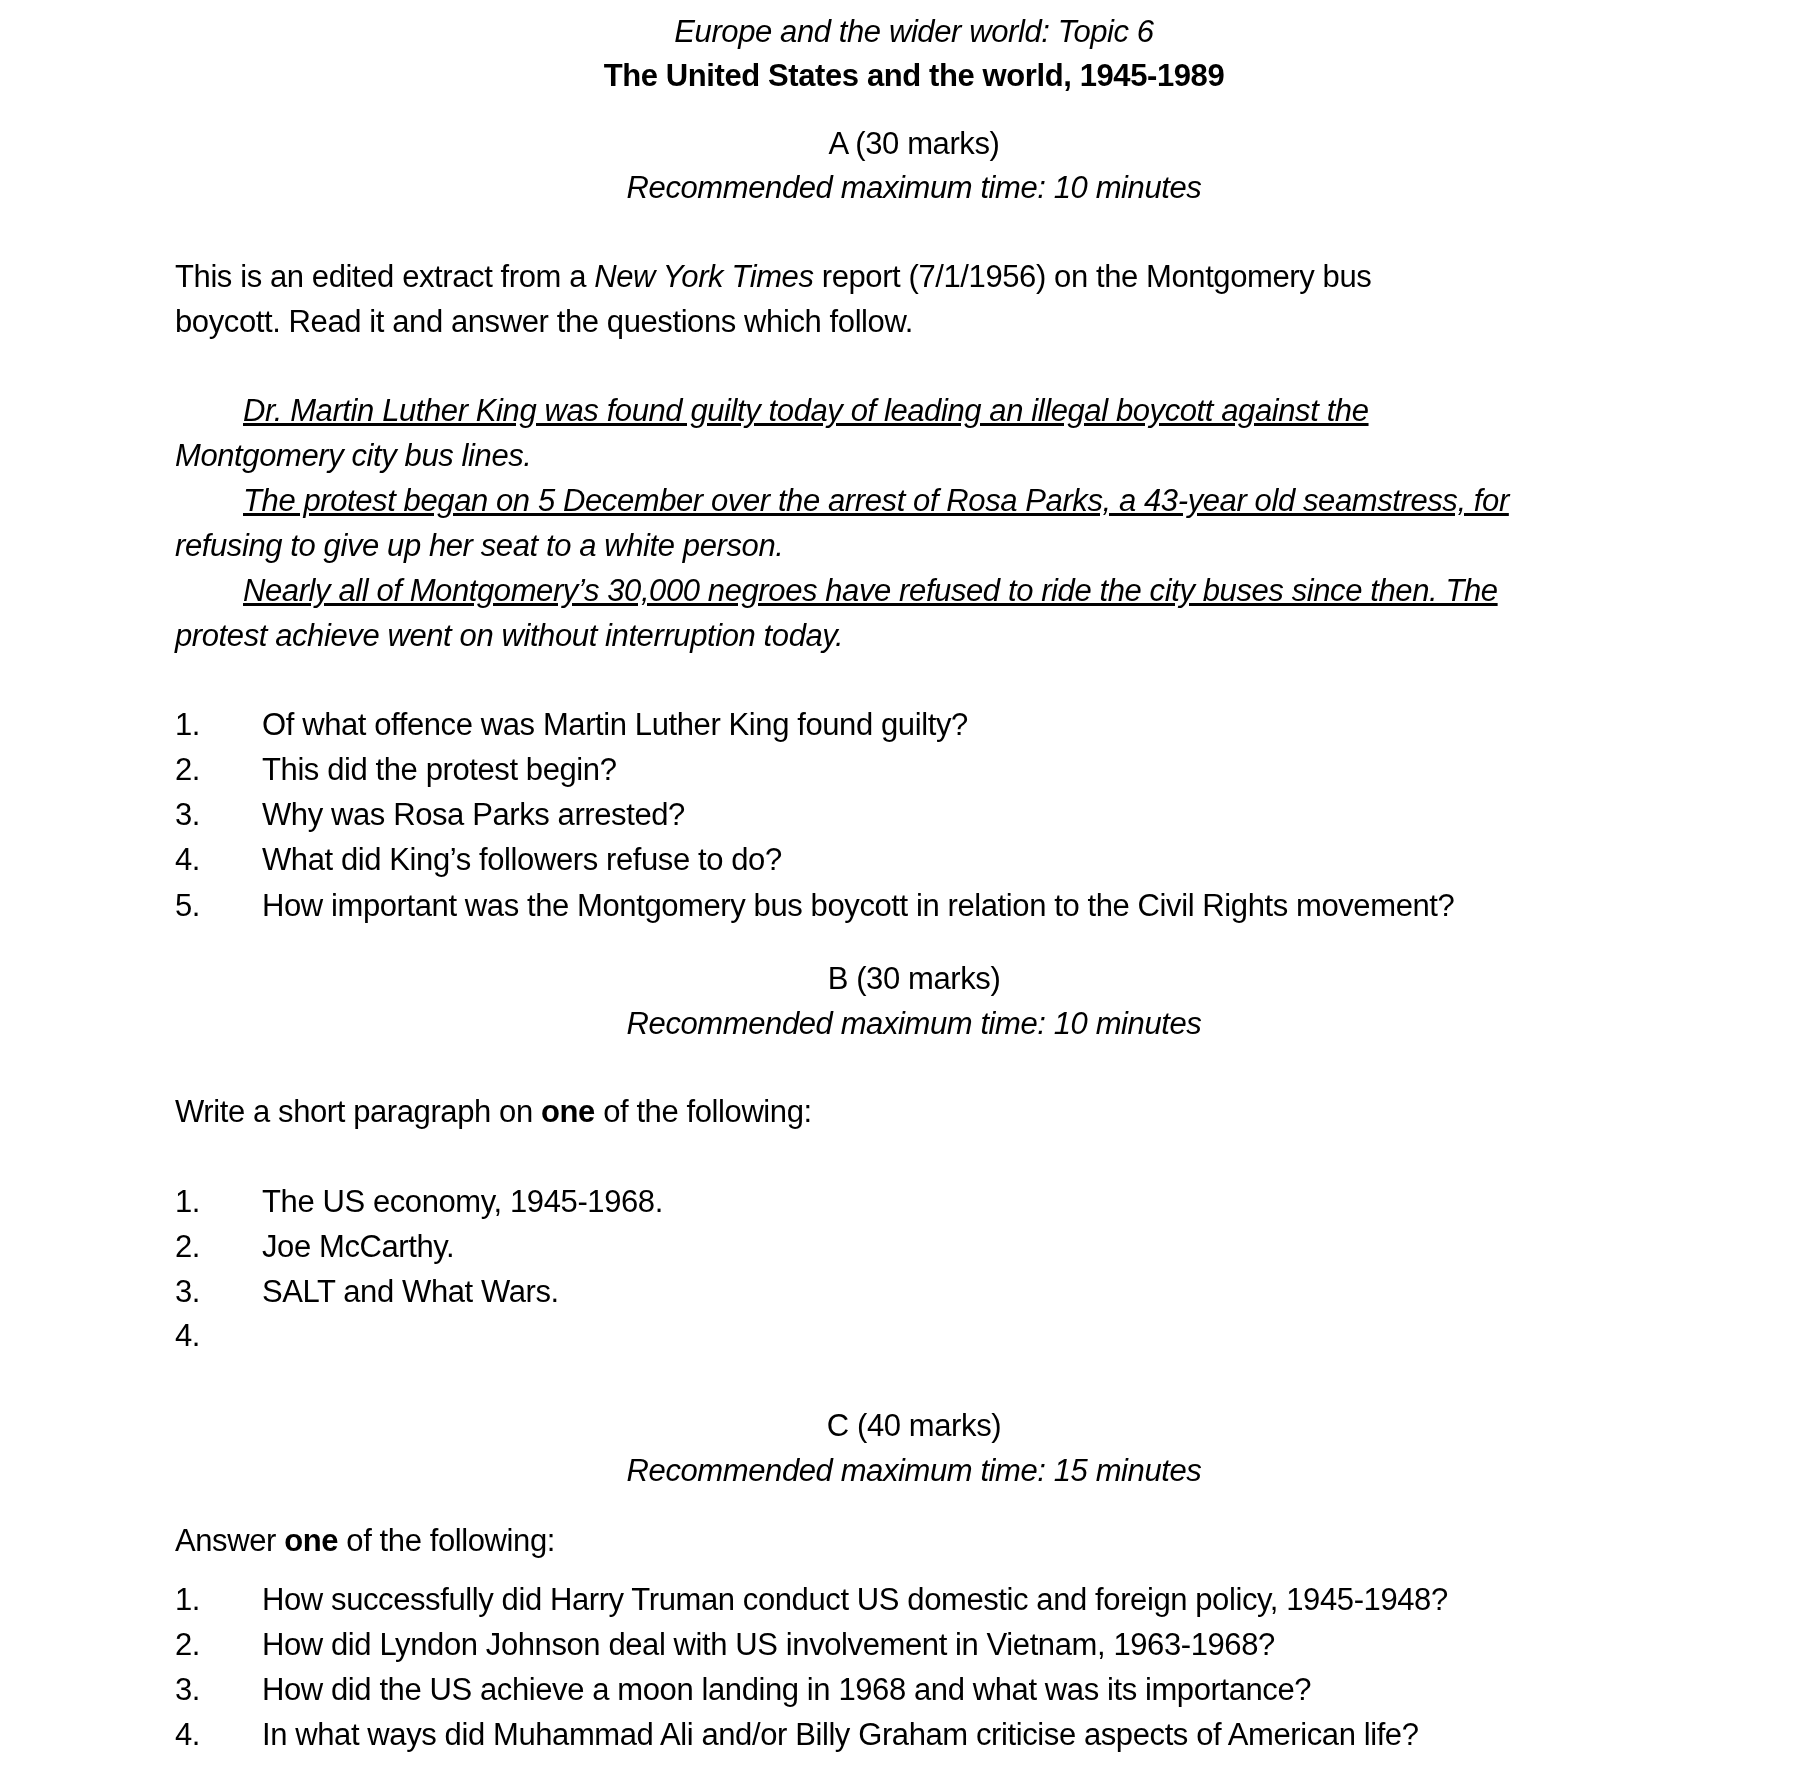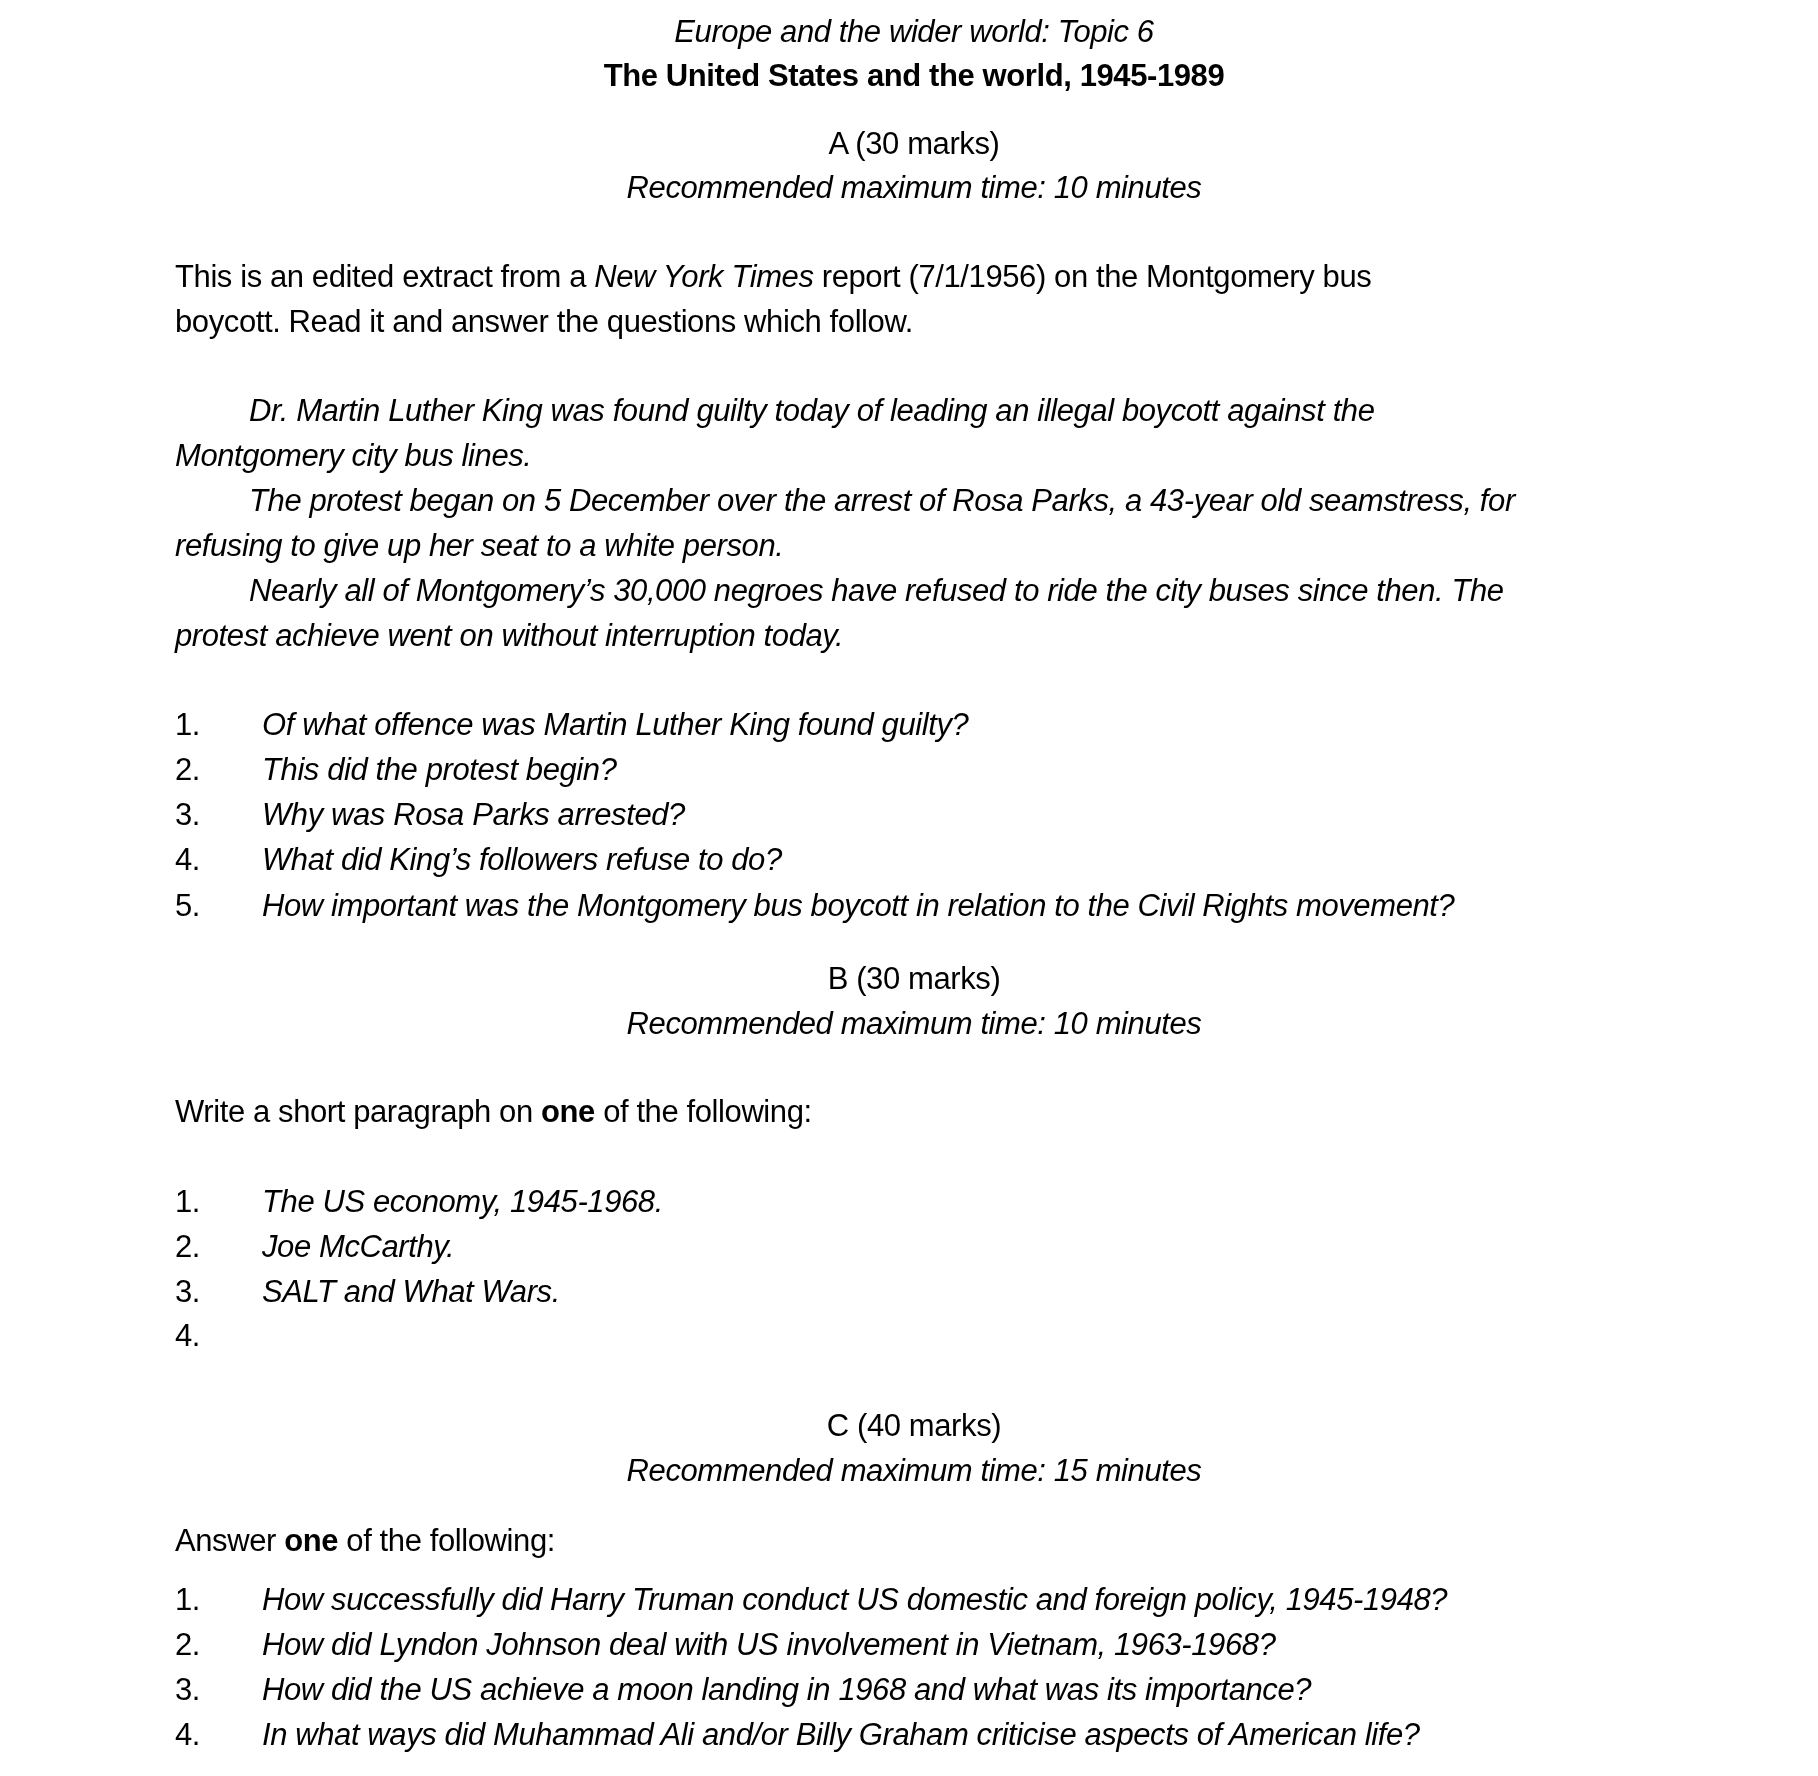--- a/index.html
+++ b/index.html
@@ -9,23 +9,23 @@
   }
   .line {
     position: absolute; white-space: nowrap;
     font-size: 31px; line-height: 45px; height: 45px;
     letter-spacing: -0.4px;
   }
   .center { left: 0; width: 1828px; text-align: center; }
   .italic { font-style: italic; }
   .bold { font-weight: bold; }
   .left { left: 175px; }
-  .indent { left: 249px; }
+  .indent { left: 243px; text-decoration: underline; }
   .num { position: absolute; left: 175px; }
-  .item { position: absolute; left: 262px; font-style: italic; }
+  .item { position: absolute; left: 262px; }
 </style>
 </head>
 <body>
 
 <div class="line center italic" style="top:9px">Europe and the wider world: Topic 6</div>
 <div class="line center bold" style="top:53px">The United States and the world, 1945-1989</div>
 
 <div class="line center" style="top:121px">A (30 marks)</div>
 <div class="line center italic" style="top:165px">Recommended maximum time: 10 minutes</div>
 

